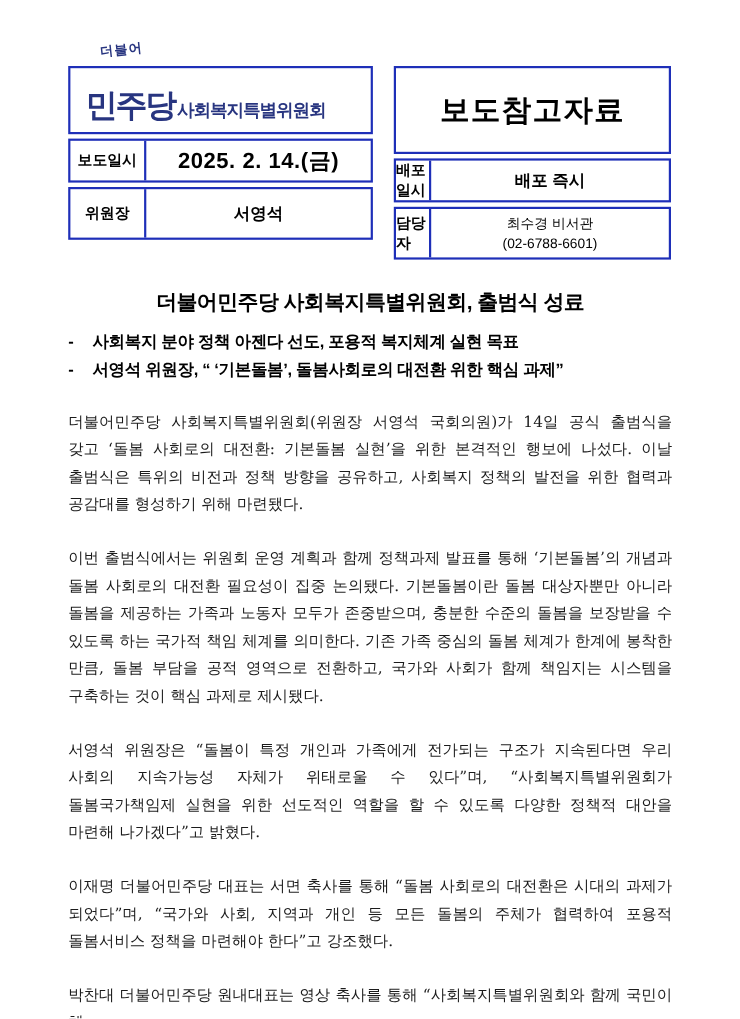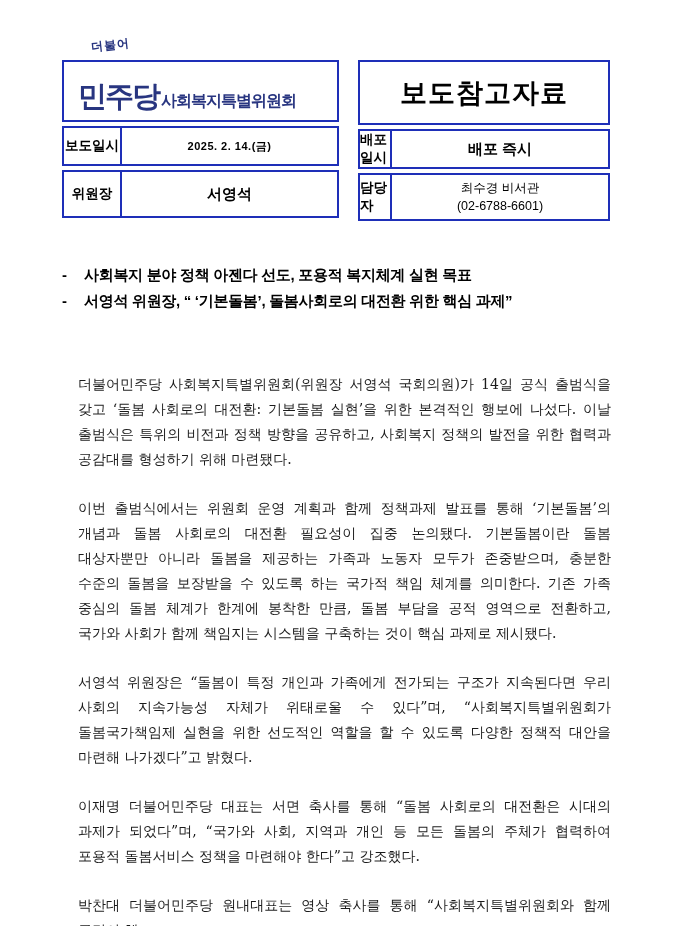--- a/index.html
+++ b/index.html
@@ -31,57 +31,57 @@
     transform:rotate(-6deg);letter-spacing:1px;white-space:nowrap;
   }
   .logo-party{
     font-size:29px;font-weight:900;color:var(--logo-navy);
     letter-spacing:-2px;line-height:1;margin-top:32px;
   }
   .logo-committee{
     font-size:16px;font-weight:800;color:var(--logo-navy);
     letter-spacing:-1px;line-height:1;margin:12px 0 2px 2px;white-space:nowrap;
   }
-  .doctype-box{height:65px;display:flex;align-items:center;justify-content:center;}
+  .doctype-box{height:80px;display:flex;align-items:center;justify-content:center;}
   .doctype{font-size:27px;font-weight:800;letter-spacing:1px;color:#000;}
   .hrow{display:flex;align-items:stretch;}
   .hrow-mid{height:40px;}
   .hrow-bot{height:48px;justify-content:center;}
   .hlabel{
     display:flex;align-items:center;justify-content:center;
     border-right:2px solid var(--table-blue);
     font-size:13.5px;font-weight:bold;color:#000;
   }
-  .hcol-left .hlabel{width:58px;}
+  .hcol-left .hlabel{width:69px;}
   .hcol-right .hlabel{width:32px;}
   .hvalue{
     flex:1;display:flex;flex-direction:column;align-items:center;justify-content:center;
     font-weight:bold;color:#000;
   }
-  .hvalue.big{font-size:11px;letter-spacing:0.5px;}
+  .hvalue.big{font-size:20px;letter-spacing:0.5px;}
   .hvalue.med{font-size:15px;}
   .hvalue.small{font-weight:normal;font-size:12.5px;line-height:18px;}
   
   .headline{position:absolute;top:262px;left:62px;width:549px;}
   .title{
     text-align:center;font-size:19px;font-weight:800;color:#000;
     letter-spacing:-0.5px;margin:0 0 10px 0;
   }
   .subtitle-line{
     display:flex;font-size:15px;font-weight:bold;color:#000;
     line-height:26px;letter-spacing:-0.3px;
   }
   .subtitle-dash{width:22px;flex:0 0 22px;}
   
   .body-text{position:absolute;top:372px;left:62px;width:549px;}
   .body-text p{
     font-family:"DejaVu Serif",serif;
     font-size:14px;line-height:25px;color:#1b1b1b;
     text-align:justify;word-break:keep-all;overflow-wrap:break-word;
-    margin:0 0 24px 16px;
+    margin:0 0 24px 0;
   }
   .body-text p:last-child{margin-bottom:0;}
 </style>
 </head>
 <body>
 
 <div class="page">
 
   <div class="header-tables">
 
@@ -116,20 +116,21 @@
         <div class="hvalue small">
           <span>최수경 비서관</span>
           <span>(02-6788-6601)</span>
         </div>
       </div>
     </div>
 
   </div>
 
   <div class="headline">
+    <div class="title">더불어민주당 사회복지특별위원회, 출범식 성료</div>
     <div class="subtitle-line">
       <span class="subtitle-dash">-</span>
       <span>사회복지 분야 정책 아젠다 선도, 포용적 복지체계 실현 목표</span>
     </div>
     <div class="subtitle-line">
       <span class="subtitle-dash">-</span>
       <span>서영석 위원장, “ ‘기본돌봄’, 돌봄사회로의 대전환 위한 핵심 과제”</span>
     </div>
   </div>
 

